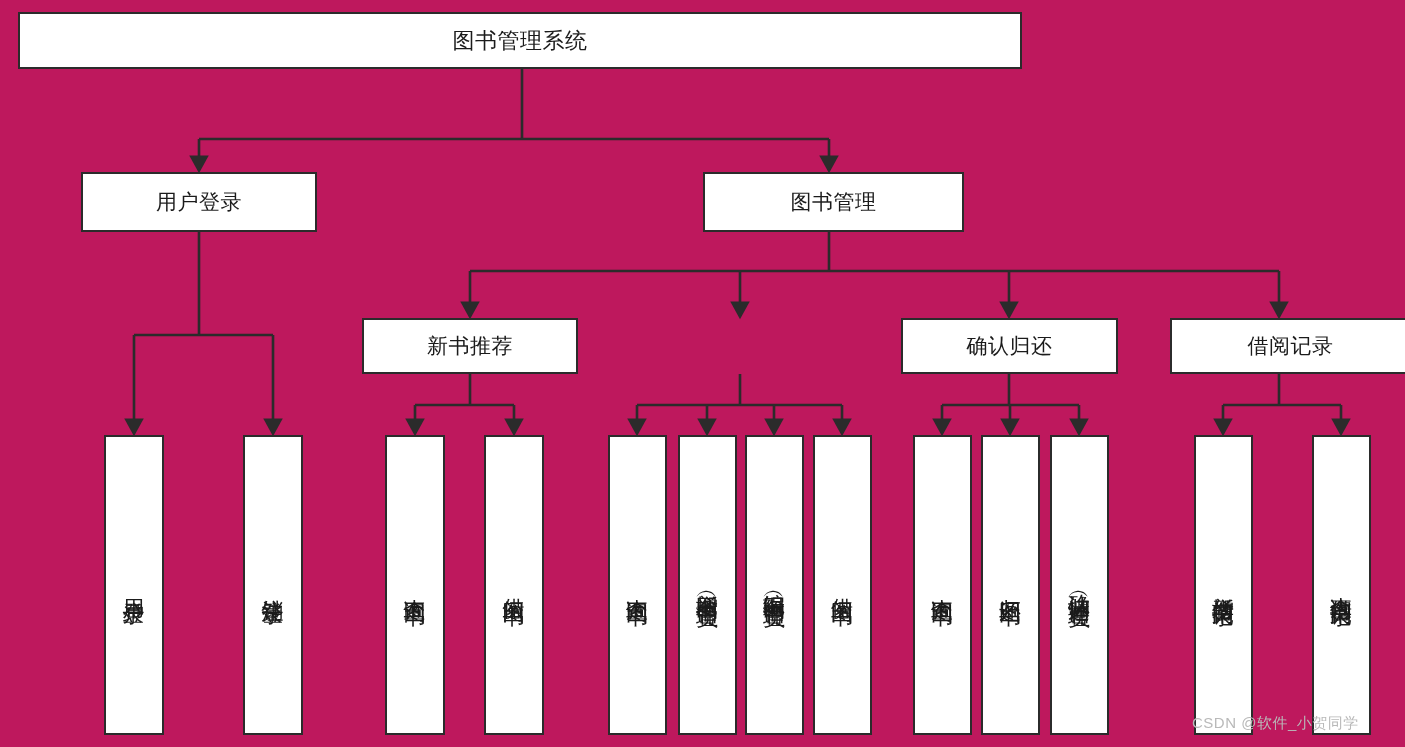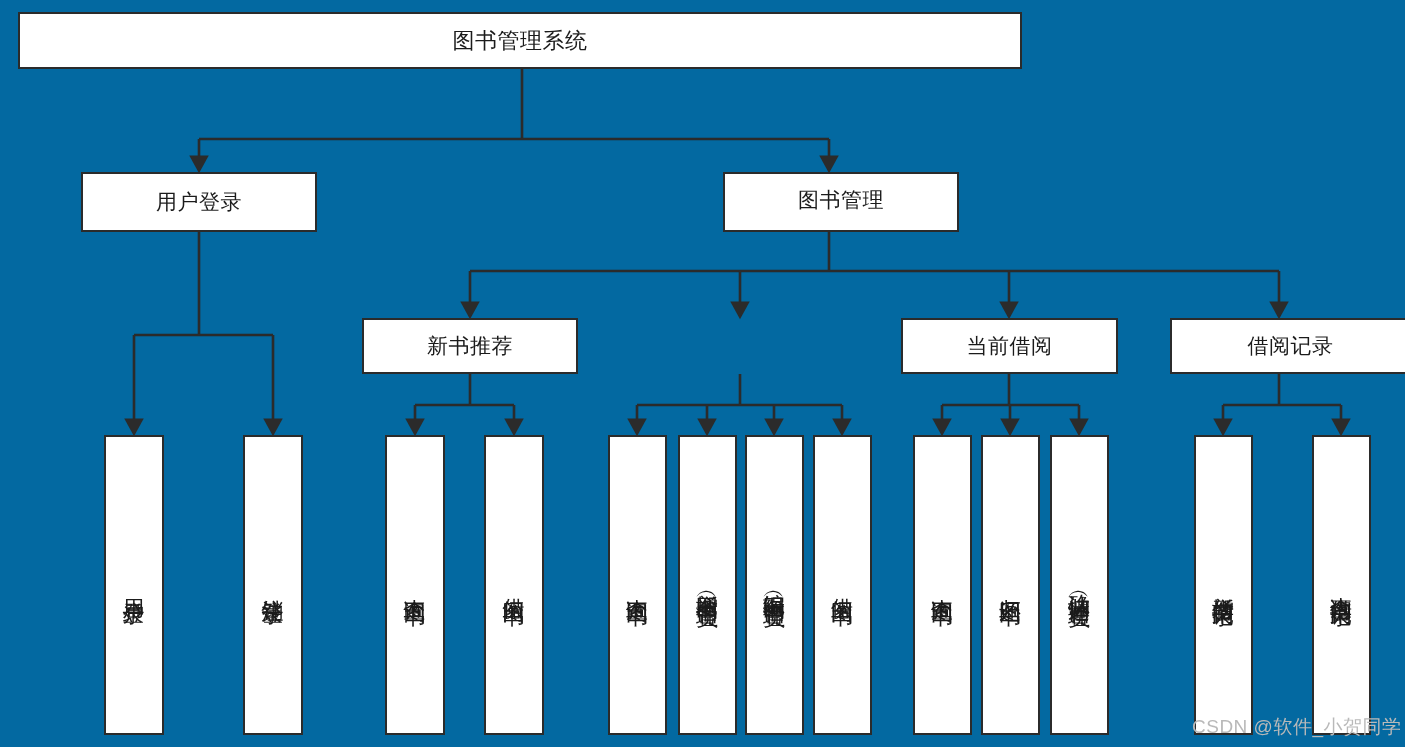--- a/index.html
+++ b/index.html
@@ -8,21 +8,21 @@
     padding: 0;
     background: #ffffff;
   }
   body {
     font-family: "Liberation Sans", "DejaVu Sans", sans-serif;
   }
   #canvas {
     position: relative;
     width: 1405px;
     height: 747px;
-    background: #0369a1;
+    background: #be185d;
     overflow: hidden;
   }
   #edges {
     position: absolute;
     left: 0;
     top: 0;
     width: 1405px;
     height: 747px;
   }
   .node {
@@ -56,21 +56,21 @@
     writing-mode: vertical-rl;
     text-orientation: upright;
     font-size: 22px;
     line-height: 1.05;
     letter-spacing: 2px;
     white-space: nowrap;
     max-height: 288px;
   }
   .watermark {
     position: absolute;
-    font-size: 19px;
+    font-size: 15px;
     color: #b9b9b9;
     white-space: nowrap;
     letter-spacing: 0.5px;
   }
 </style>
 </head>
 <body>
 
 <div id="canvas">
 
@@ -124,29 +124,29 @@
     </g>
   </svg>
 
   <div class="node horizontal root" style="left:18px; top:12px; width:1004px; height:57px;">
     <span class="node-label">图书管理系统</span>
   </div>
 
   <div class="node horizontal" style="left:81px; top:172px; width:236px; height:60px;">
     <span class="node-label">用户登录</span>
   </div>
-  <div class="node horizontal" style="left:723px; top:172px; width:236px; height:60px;font-family:Liberation Mono, monospace;">
+  <div class="node horizontal" style="left:703px; top:172px; width:261px; height:60px;">
     <span class="node-label">图书管理</span>
   </div>
 
   <div class="node horizontal" style="left:362px; top:318px; width:216px; height:56px;">
     <span class="node-label">新书推荐</span>
   </div>
   <div class="node horizontal" style="left:901px; top:318px; width:217px; height:56px;">
-    <span class="node-label">当前借阅</span>
+    <span class="node-label">确认归还</span>
   </div>
   <div class="node horizontal" style="left:1170px; top:318px; width:241px; height:56px;">
     <span class="node-label">借阅记录</span>
   </div>
 
   <div class="node vertical" style="left:104px; top:435px; width:60px; height:300px;">
     <span class="node-label">用户登录</span>
   </div>
   <div class="node vertical" style="left:243px; top:435px; width:60px; height:300px;">
     <span class="node-label">注销登录</span>

